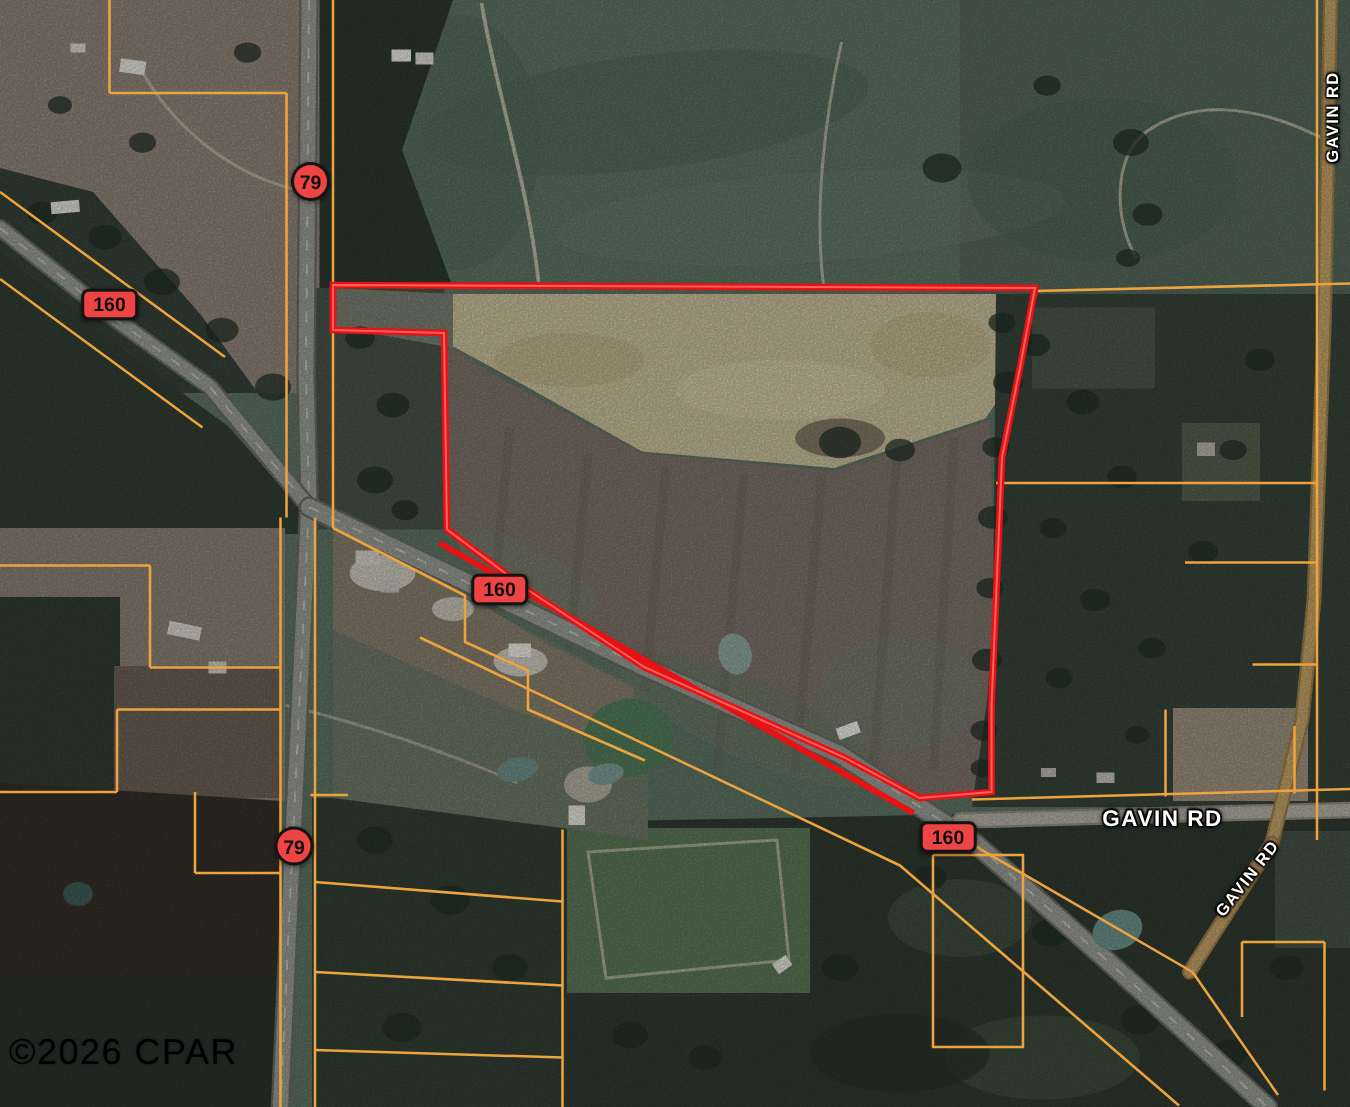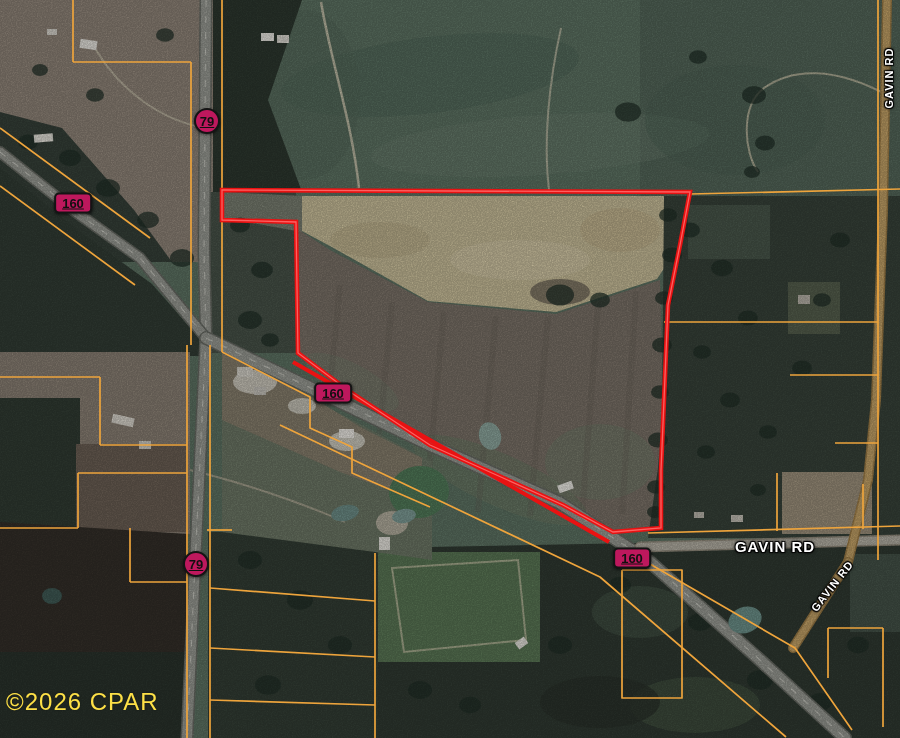--- a/index.html
+++ b/index.html
@@ -1,29 +1,29 @@
 <!DOCTYPE html>
 <html><head>
 <meta charset="utf-8">
 <style>
   html,body{margin:0;padding:0;background:#111;}
   .map{position:relative;width:900px;height:738px;overflow:hidden;
        font-family:"Liberation Sans",sans-serif;background:#5f7565;}
   .map svg{position:absolute;left:0;top:0;}
   .overlay{position:absolute;left:0;top:0;width:900px;height:738px;pointer-events:none;}
   .shield{position:absolute;display:flex;align-items:center;justify-content:center;
-          background:#be185d;color:#101010;border:2px solid #141414;font-weight:bold;
+          background:#ef4444;color:#101010;border:2px solid #141414;font-weight:bold;
           font-size:13px;line-height:1;box-shadow:0 1px 3px rgba(0,0,0,.55);
-          transform:translate(-50%,-50%);text-decoration:underline;}
+          transform:translate(-50%,-50%);}
   .shield-circle{width:22px;height:22px;border-radius:50%;}
   .shield-rect{padding:2px 6px;border-radius:5px;}
   .road-label{position:absolute;color:#fff;font-weight:bold;white-space:nowrap;
           letter-spacing:1px;
           text-shadow:-1px -1px 1px #000,1px -1px 1px #000,-1px 1px 1px #000,1px 1px 1px #000,0 0 4px #000;}
-  .watermark{position:absolute;left:6px;top:688px;color:#fde047;font-size:24px;
+  .watermark{position:absolute;left:6px;top:688px;color:#000000;font-size:24px;
           letter-spacing:1px;text-shadow:0 0 2px rgba(0,0,0,.35);}
 </style>
 </head>
 <body>
 
 <div class="map">
   <svg width="900" height="738" viewBox="0 0 900 738">
     <defs>
       <filter id="grain" x="0" y="0" width="100%" height="100%">
         <feTurbulence type="fractalNoise" baseFrequency="0.8" numOctaves="2" stitchTiles="stitch"></feTurbulence>

